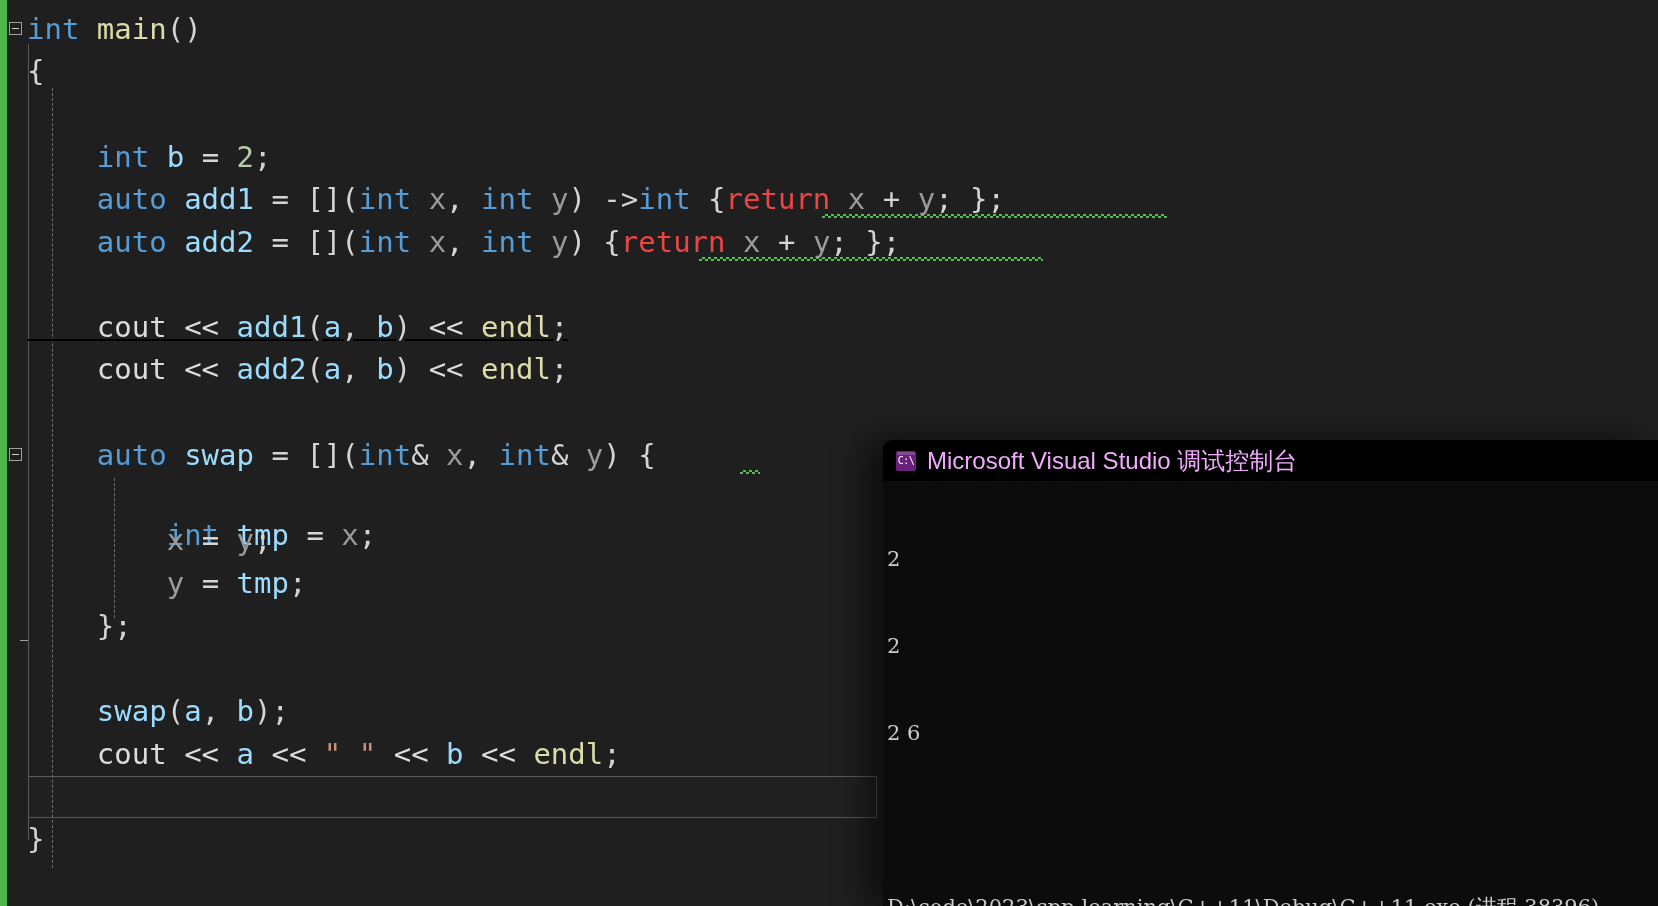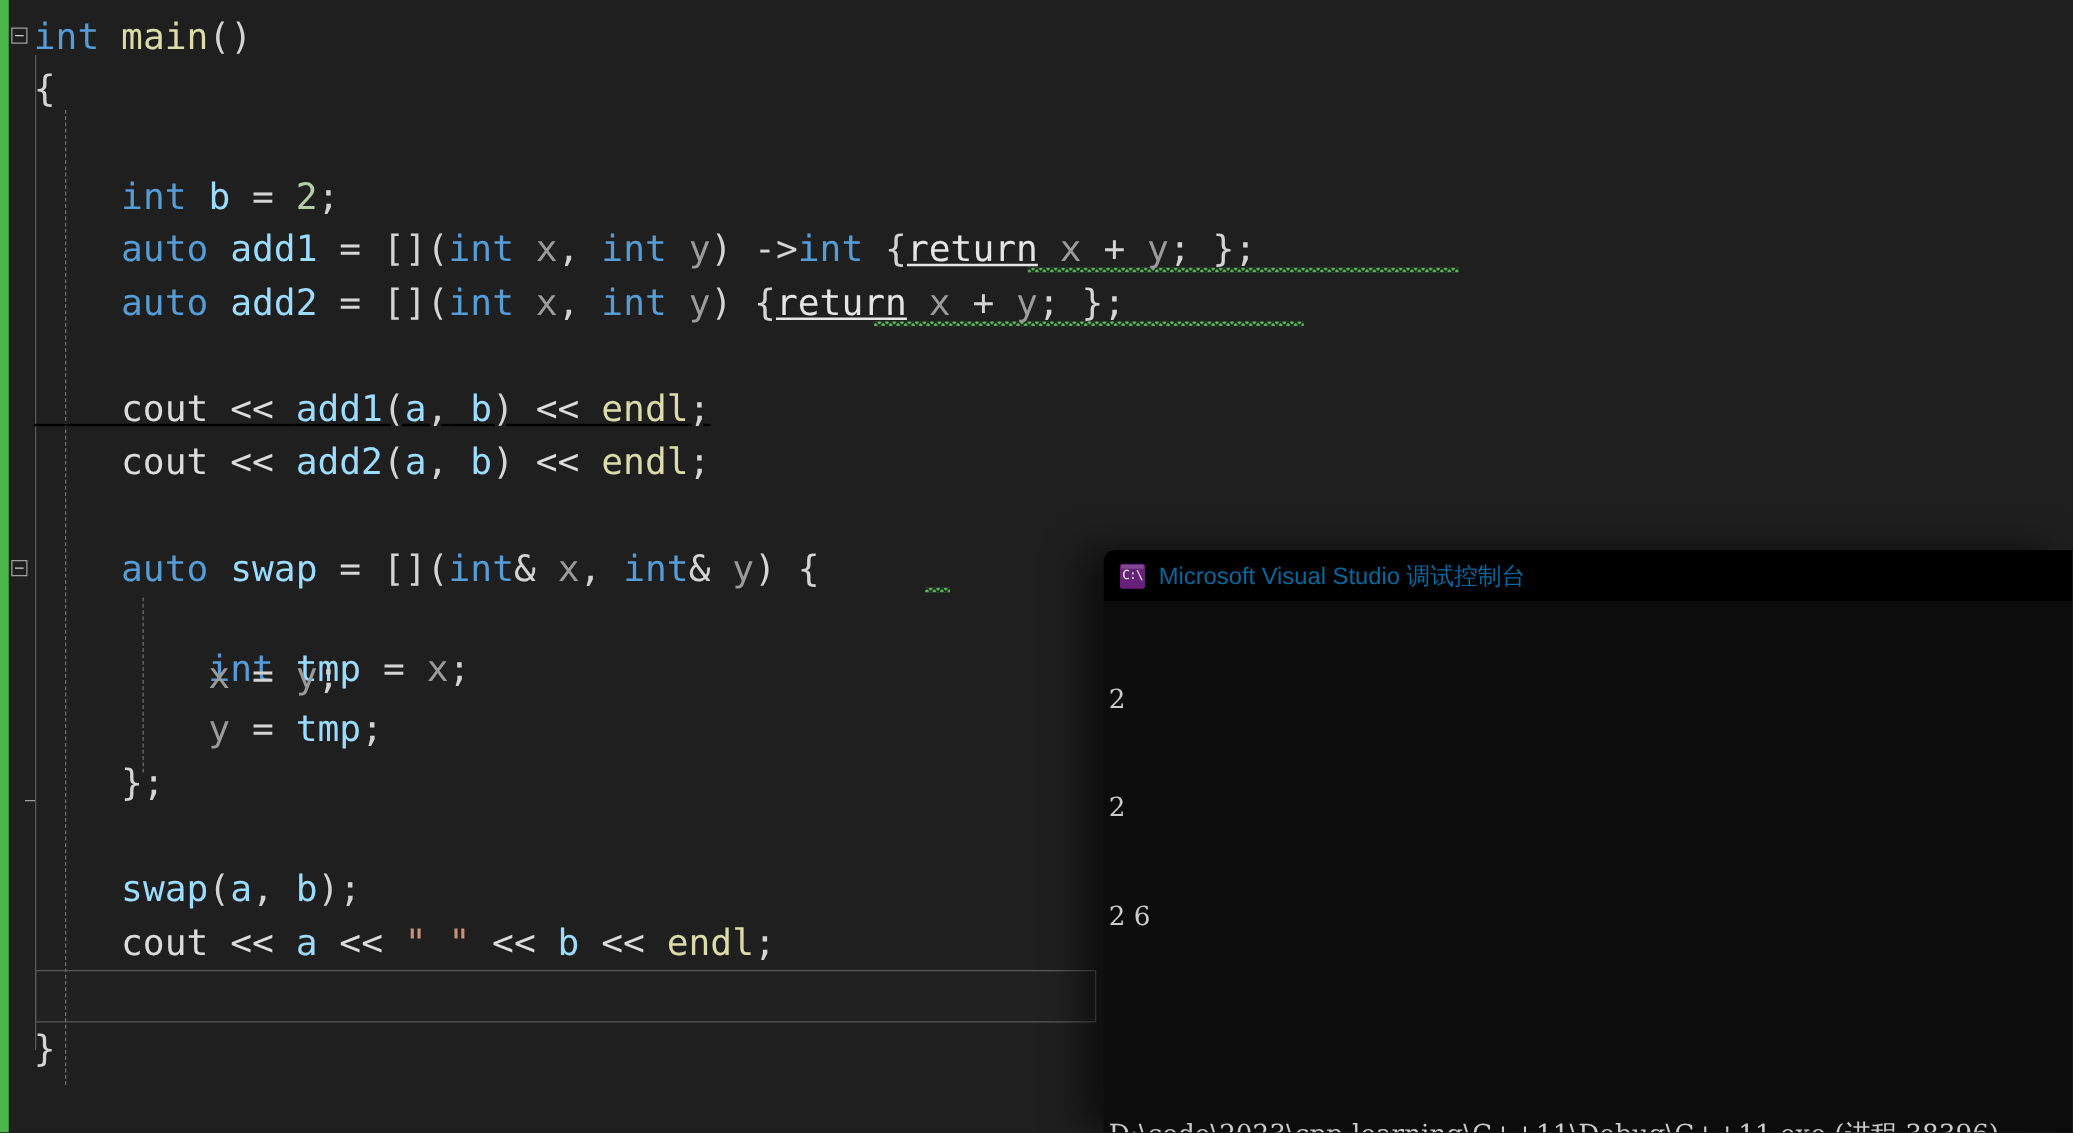--- a/index.html
+++ b/index.html
@@ -79,21 +79,21 @@
     position: absolute;
     left: 27px;
     white-space: pre;
     height: 42.6px;
     line-height: 42.6px;
   }
 
   
   .t-plain  { color: #dcdcdc; }
   .t-kw     { color: #569cd6; }   
-  .t-ctl    { color: #e5e5e5; text-decoration: underline; }   
+  .t-ctl    { color: #ef4444; }   
   .t-fn     { color: #dcdcaa; }   
   .t-num    { color: #b5cea8; }   
   .t-id     { color: #9cdcfe; }   
   .t-punct  { color: #d4d4d4; }
   .t-str    { color: #ce9178; }   
   .t-var    { color: #9b9b9b; }   
 
   
   .squiggle {
     position: absolute;
@@ -154,22 +154,22 @@
   }
   .console-icon::after {
     content: "";
     position: absolute;
     top: 1px; left: 1px; right: 1px;
     height: 3px;
     background: rgba(255,255,255,0.18);
   }
   #console-title-text {
     font-family: "Liberation Sans", sans-serif;
-    font-size: 19px;
-    color: #0369a1;
+    font-size: 24px;
+    color: #f0abfc;
   }
   #console-body {
     padding: 6px 0 0 4px;
     font-family: "DejaVu Serif", serif;
     font-size: 21px;
     line-height: 29px;
     color: #cccccc;
     white-space: pre;
   }
   .console-line { white-space: pre; height: 29px; }

